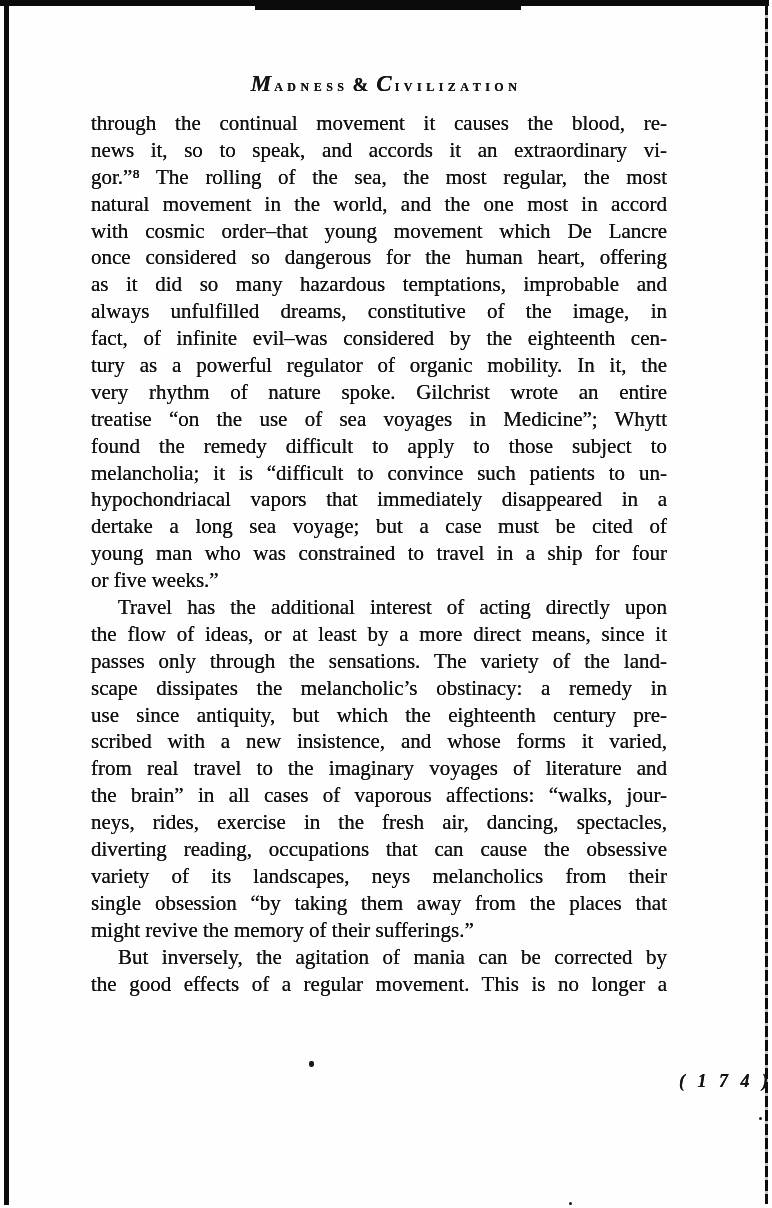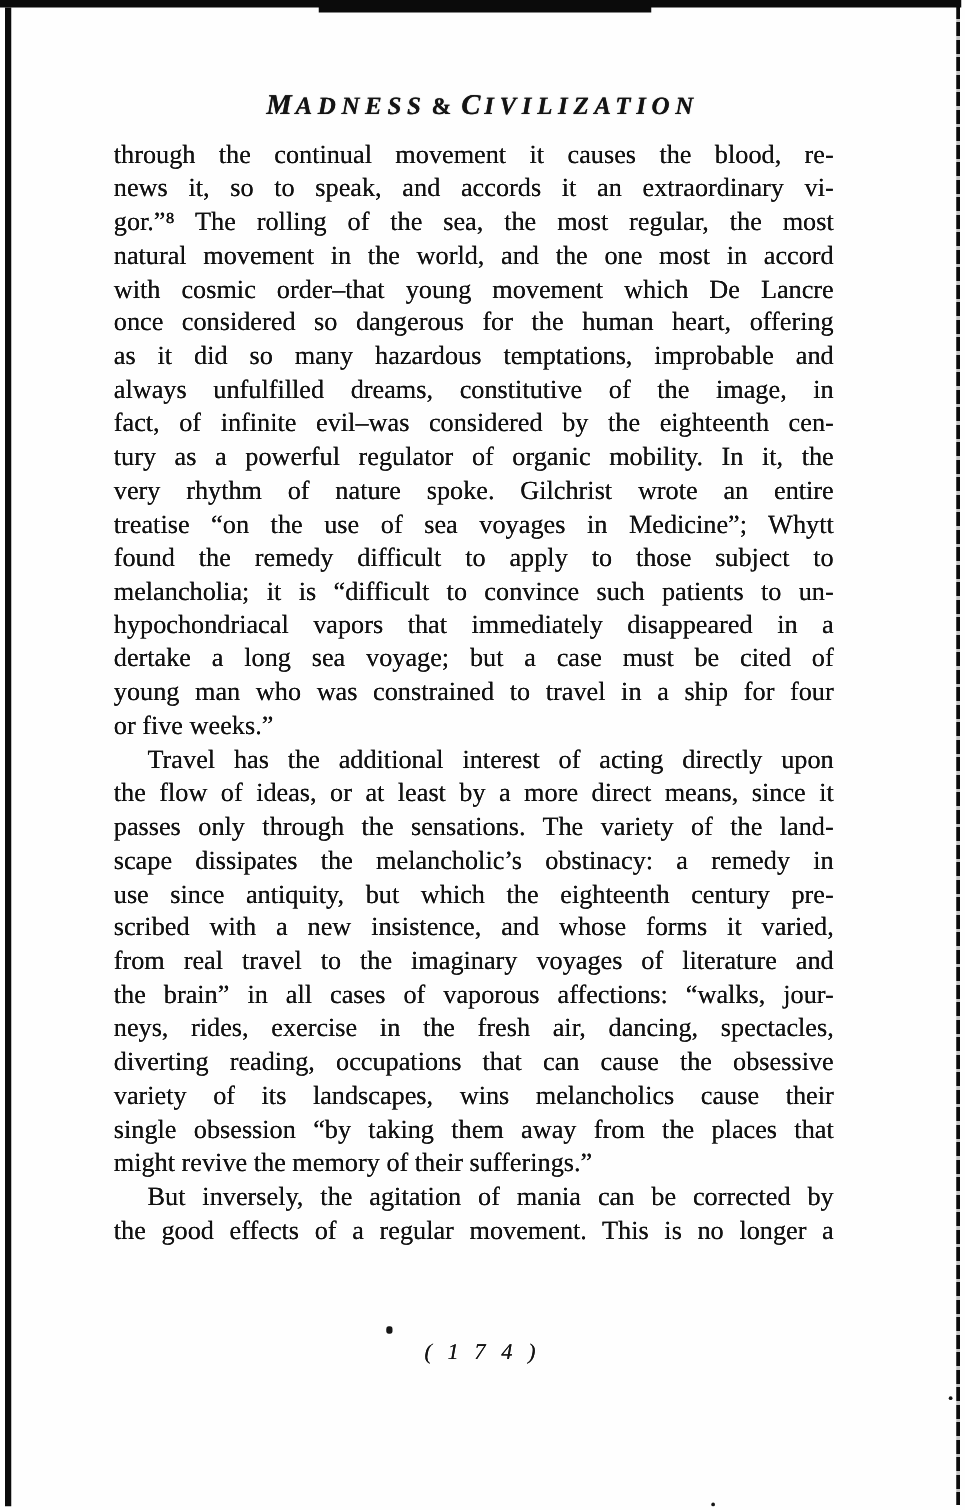--- a/index.html
+++ b/index.html
@@ -53,24 +53,23 @@
     color: #141414;
     text-shadow: 0 0 0.6px currentColor;
   }
   .rh-big {
     font-size: 23px;
     font-style: italic;
     font-weight: 700;
     letter-spacing: 3px;
   }
   .rh-small {
-    font-size: 20px;
+    font-size: 12px;
     font-weight: 700;
     letter-spacing: 4.5px;
-    font-style: italic;
   }
   .rh-amp {
     font-size: 19px;
     font-weight: 700;
     margin: 0 8px 0 4px;
   }
   
   .body-text {
     position: absolute;
     left: 91px; top: 110px;
@@ -90,25 +89,25 @@
     text-align-last: left;
   }
   .line.indent {
     text-indent: 27px;
   }
   
   .folio {
     position: absolute;
     left: 0; top: 1071px;
     width: 772px;
-    text-align: center;
+    text-align: right;
     font-size: 18px;
     font-style: italic;
     letter-spacing: 4px;
-    font-weight: 400;
+    font-weight: 700;
     color: #141414;
     text-shadow: 0 0 0.5px currentColor;
   }
   
   .speck {
     position: absolute;
     background: #161616;
     border-radius: 50%;
   }
   .speck.s1 { left: 759px; top: 1117px; width: 3px; height: 3px; }
@@ -151,21 +150,21 @@
       <div class="line indent">Travel has the additional interest of acting directly upon</div>
       <div class="line">the flow of ideas, or at least by a more direct means, since it</div>
       <div class="line">passes only through the sensations. The variety of the land-</div>
       <div class="line">scape dissipates the melancholic’s obstinacy: a remedy in</div>
       <div class="line">use since antiquity, but which the eighteenth century pre-</div>
       <div class="line">scribed with a new insistence, and whose forms it varied,</div>
       <div class="line">from real travel to the imaginary voyages of literature and</div>
       <div class="line">the brain” in all cases of vaporous affections: “walks, jour-</div>
       <div class="line">neys, rides, exercise in the fresh air, dancing, spectacles,</div>
       <div class="line">diverting reading, occupations that can cause the obsessive</div>
-      <div class="line">variety of its landscapes, wins melancholics cause their</div>
+      <div class="line">variety of its landscapes, neys melancholics from their</div>
       <div class="line">single obsession “by taking them away from the places that</div>
       <div class="line end">might revive the memory of their sufferings.”</div>
       <div class="line indent">But inversely, the agitation of mania can be corrected by</div>
       <div class="line">the good effects of a regular movement. This is no longer a</div>
     </div>
 
   <div class="folio">( 1 7 4 )</div>
 
   <div class="speck s1"></div>
   <div class="speck s2"></div>

